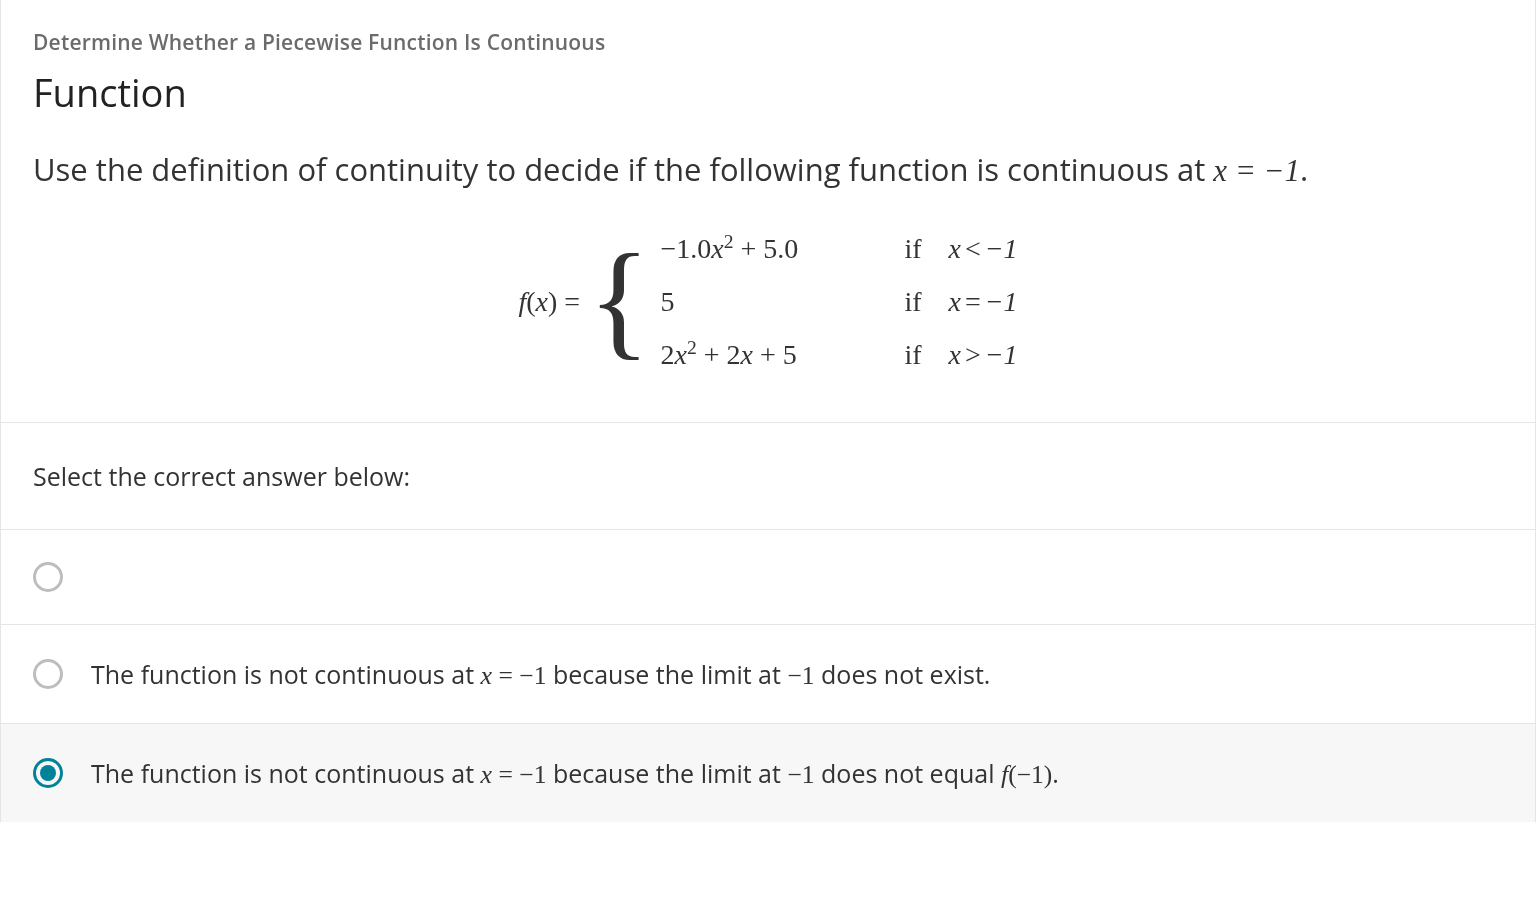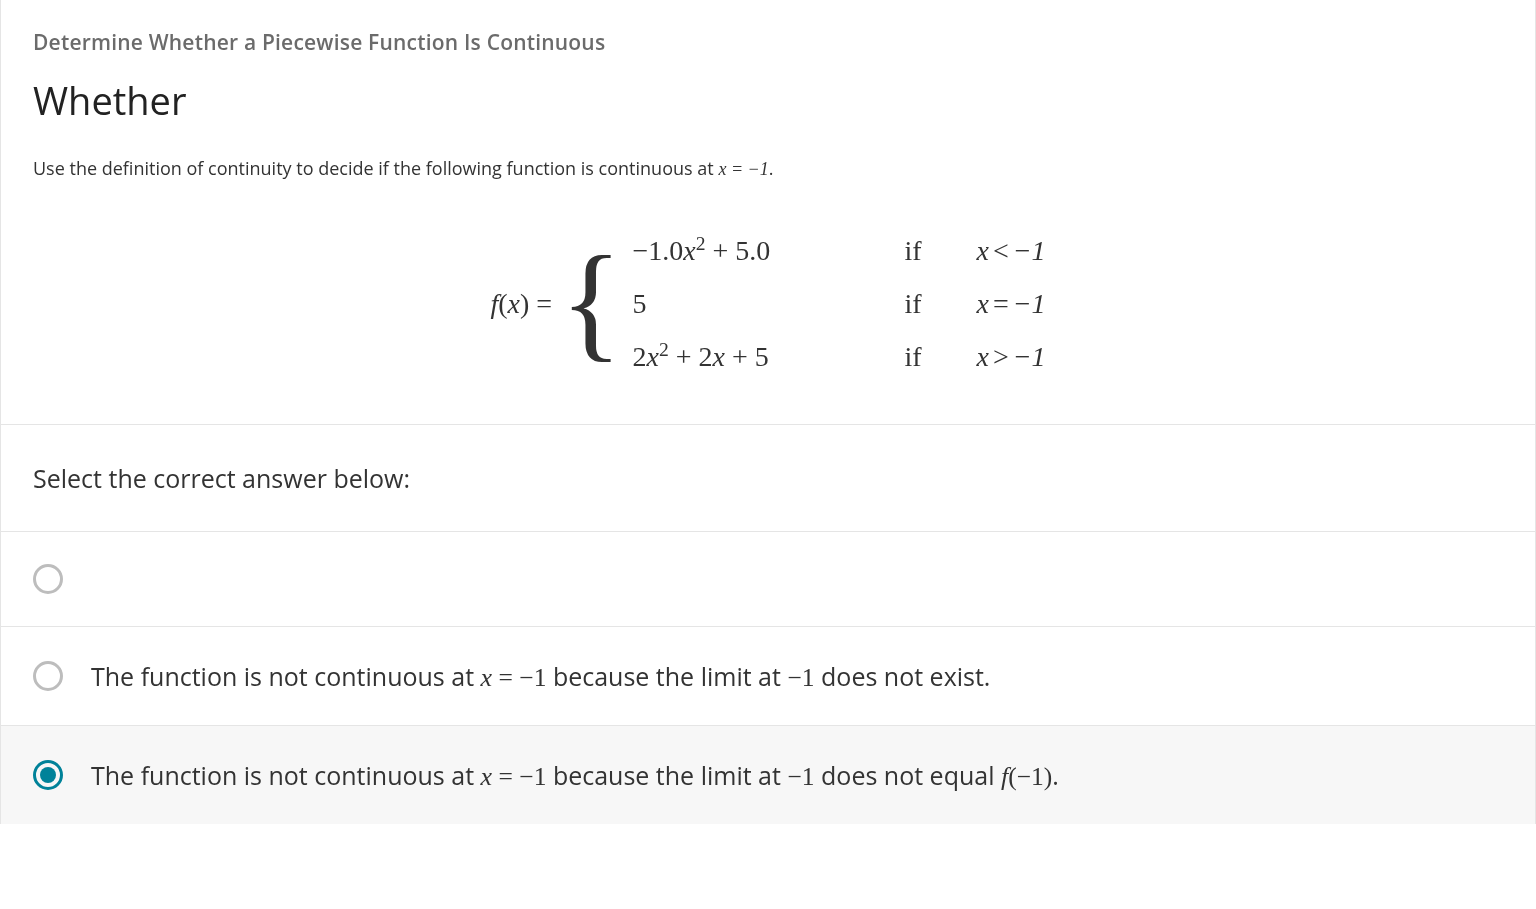--- a/index.html
+++ b/index.html
@@ -13,38 +13,38 @@
     border-left: 1px solid #e5e5e5;
     border-right: 1px solid #e5e5e5;
   }
   .header {
     padding: 28px 32px 0 32px;
   }
   .topic {
     font-size: 21px;
     font-weight: 600;
     color: #6b6b6b;
-    margin-bottom: 18px;
+    margin-bottom: 10px;
     letter-spacing: 0.2px;
   }
   .question-title {
     font-size: 38px;
     font-weight: 400;
     color: #222;
     margin-bottom: 30px;
   }
   .prompt-block {
     padding: 0 32px 40px 32px;
     border-bottom: 1px solid #e5e5e5;
   }
   .prompt-text {
-    font-size: 18px;
+    font-size: 31px;
     color: #333;
     font-weight: 400;
-    margin-bottom: 44px;
+    margin-bottom: 32px;
   }
   .math-i { font-style: italic; font-family: 'Times New Roman', serif; }
   .math-r { font-family: 'Times New Roman', serif; }
 
   
   .piecewise {
     display: flex;
     align-items: center;
     justify-content: center;
     font-family: 'Times New Roman', serif;
@@ -62,21 +62,21 @@
     font-size: 130px;
     line-height: 1;
     font-weight: 100;
     padding-right: 10px;
     margin-top: -6px;
     font-family: 'Times New Roman', serif;
   }
   .pieces {
     display: grid;
     grid-template-columns: 240px 40px auto;
-    column-gap: 32px;
+    column-gap: 4px;
     align-items: center;
   }
   .expr { text-align: left; }
   .ifcol { font-style: normal; }
   .cond { font-style: italic; }
   .cond .op { font-style: normal; padding: 0 4px; }
   .sup { font-size: 0.7em; vertical-align: super; line-height: 0; }
 
   .select-row {
     padding: 36px 32px;
@@ -122,21 +122,21 @@
   .option-text .math-i { font-size: 1.02em; }
   .option-text .math-r { font-size: 1.02em; }
 </style>
 </head>
 <body>
 
 <div class="container">
 
   <div class="header">
     <div class="topic">Determine Whether a Piecewise Function Is Continuous</div>
-    <div class="question-title">Whether</div>
+    <div class="question-title">Function</div>
   </div>
 
   <div class="prompt-block">
     <p class="prompt-text">
       <span>Use the definition of continuity to decide if the following function is continuous at </span><span class="math-i"><span class="math-i">x</span> <span class="math-r">= −1</span></span><span>.</span>
     </p>
 
     <div class="piecewise">
       <div class="fx-left">
         <span>f</span><span class="paren">(</span><span>x</span><span class="paren">)</span> <span class="paren">=</span>

